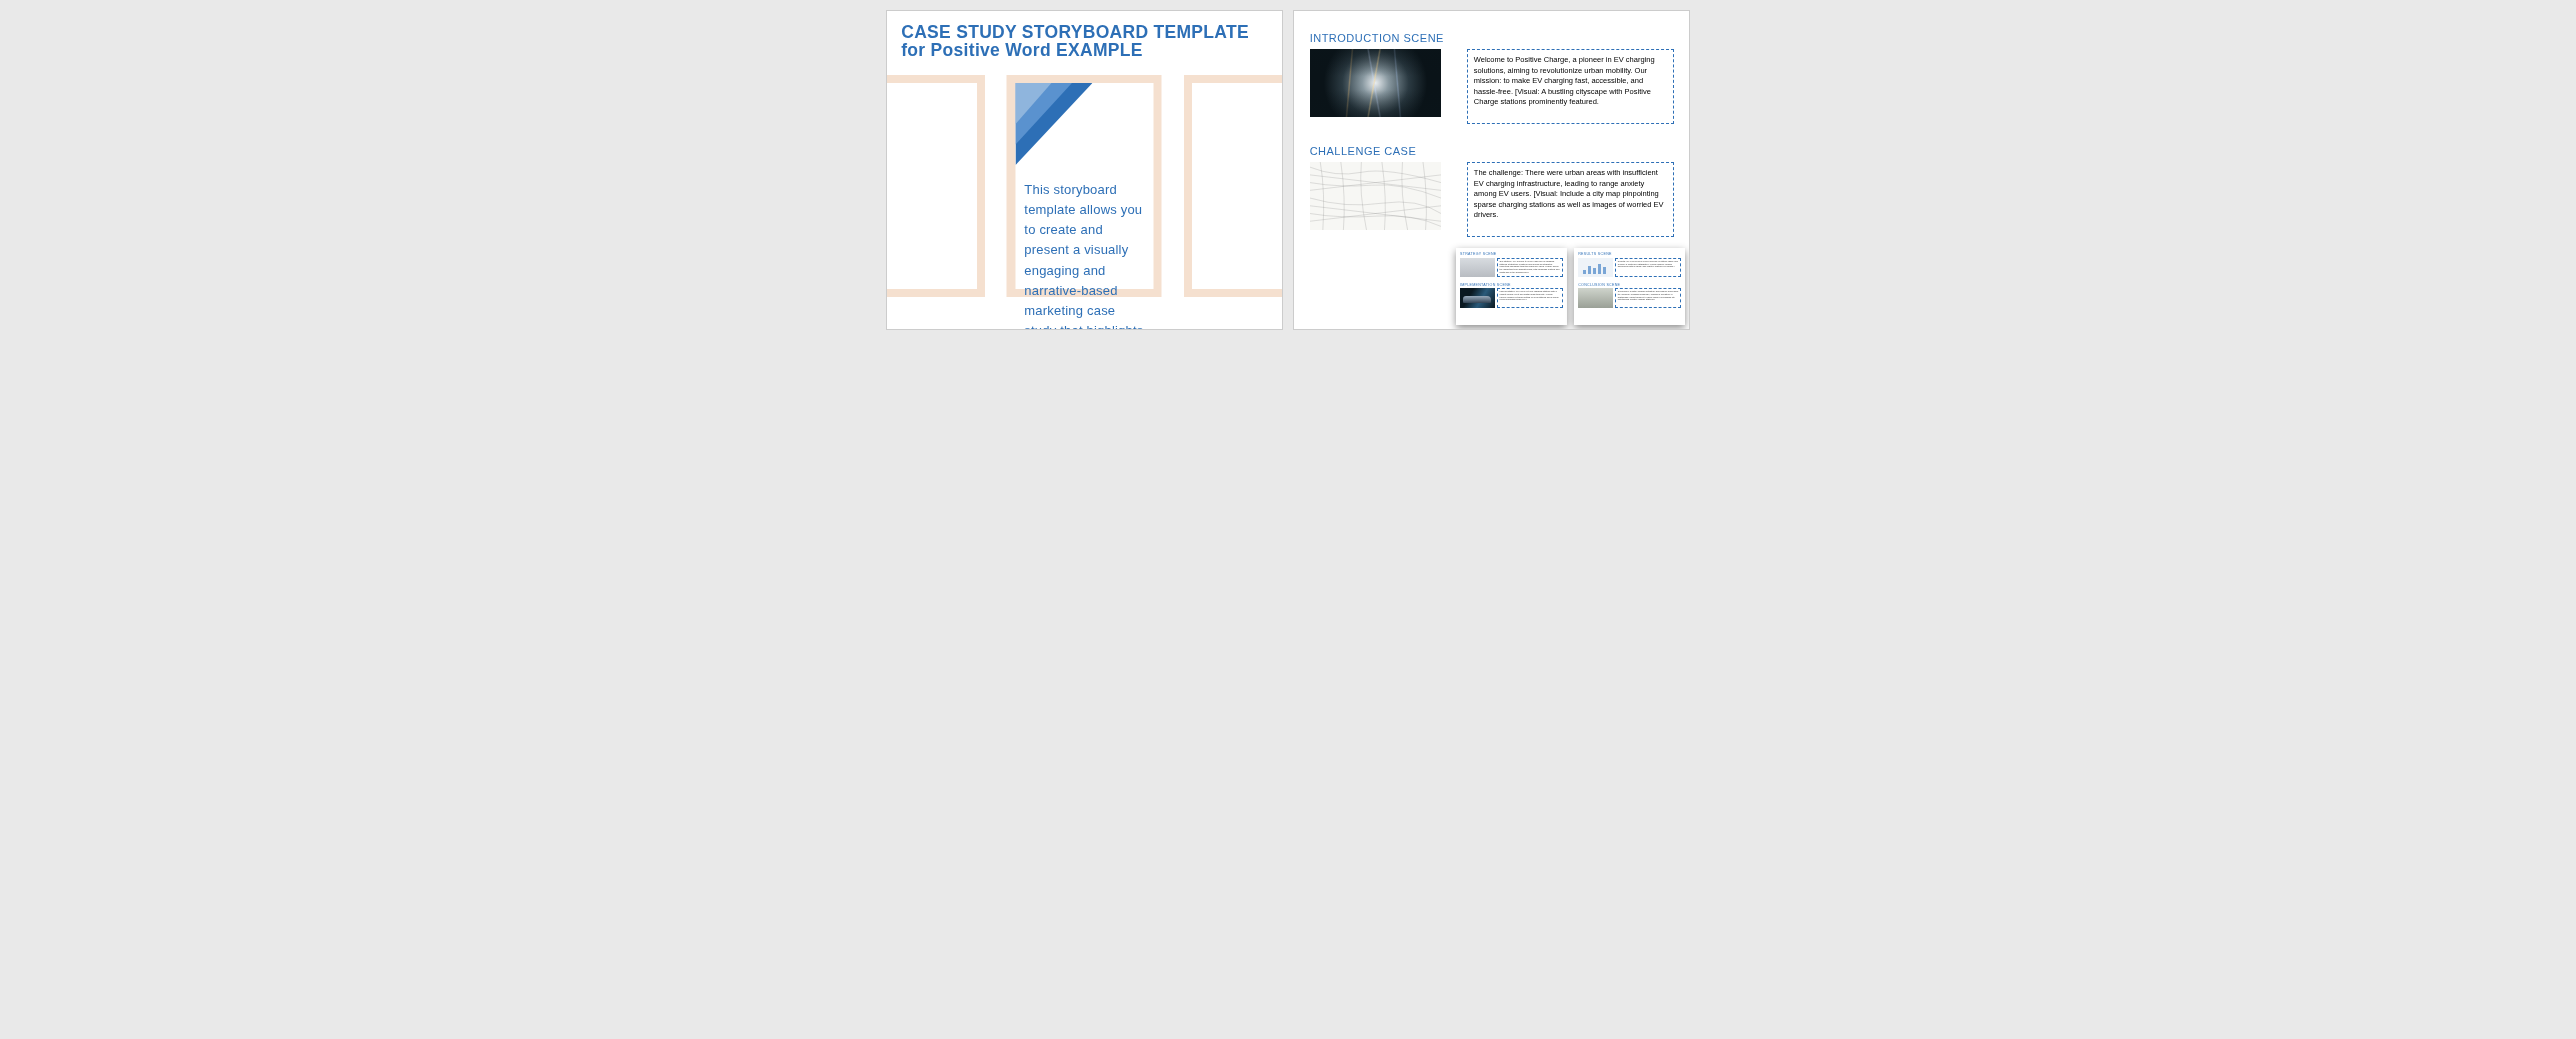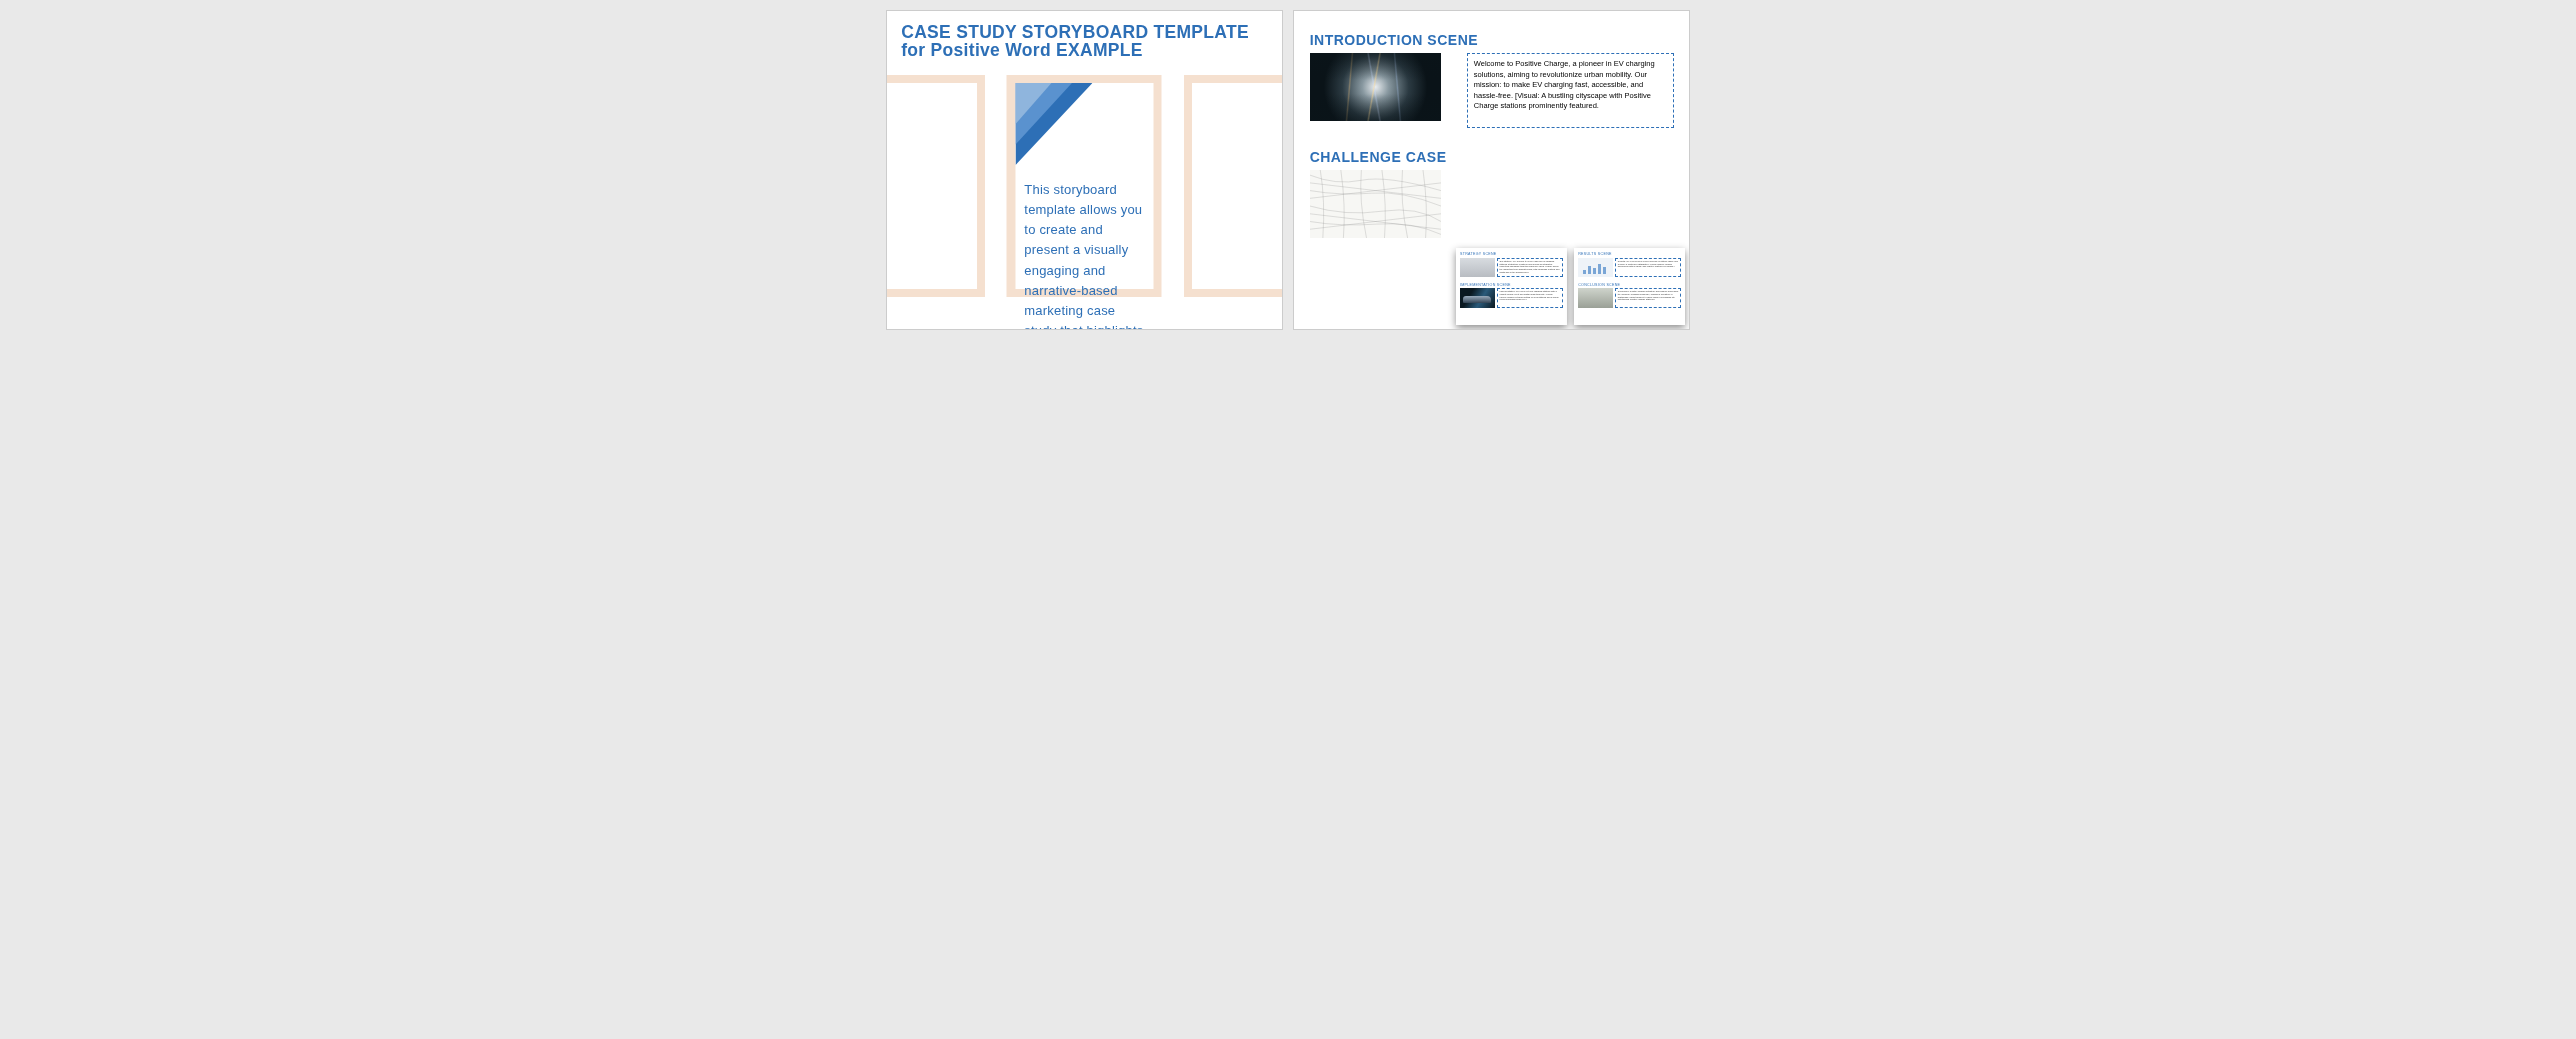--- a/index.html
+++ b/index.html
@@ -84,22 +84,22 @@
     line-height: 1.55;
     letter-spacing: 0.2px;
   }
 
   
   .p2 {
     padding: 20.6px 15.5px 15.5px 15.5px;
   }
   .scene-heading {
     color: #2d6fb6;
-    font-size: 14px;
-    font-weight: 700;
+    font-size: 11px;
+    font-weight: 400;
     letter-spacing: 0.5px;
     margin-bottom: 5.2px;
   }
   .scene-row {
     display: flex;
     gap: 26px;
     align-items: flex-start;
     margin-bottom: 20.6px;
   }
   .scene-image {
@@ -270,20 +270,21 @@
             <path d="M140,0 Q150,70 145,132"></path>
             <path d="M180,0 Q175,60 190,132"></path>
             <path d="M220,0 Q230,70 225,132"></path>
             <path d="M0,25 L255,55"></path>
             <path d="M0,55 L255,25"></path>
             <path d="M0,85 L255,115"></path>
             <path d="M0,115 L255,85"></path>
           </g>
         </svg>
       </div>
+      <div class="scene-textbox">The challenge: There were urban areas with insufficient EV charging infrastructure, leading to range anxiety among EV users. [Visual: Include a city map pinpointing sparse charging stations as well as images of worried EV drivers.</div>
     </div>
   </div>
 
   <div class="mini-previews">
 
     <div class="mini-page">
       <div class="mini-heading">STRATEGY SCENE</div>
       <div class="mini-row">
         <div class="mini-img mini-img-team"></div>
         <div class="mini-text">Our strategy: We decided to deploy high-speed charging stations at strategic locations and launch an integrated marketing campaign targeting urban EV users. [Visual: Show the marketing team brainstorming, with campaign posters and digital ads in the background.]</div>

